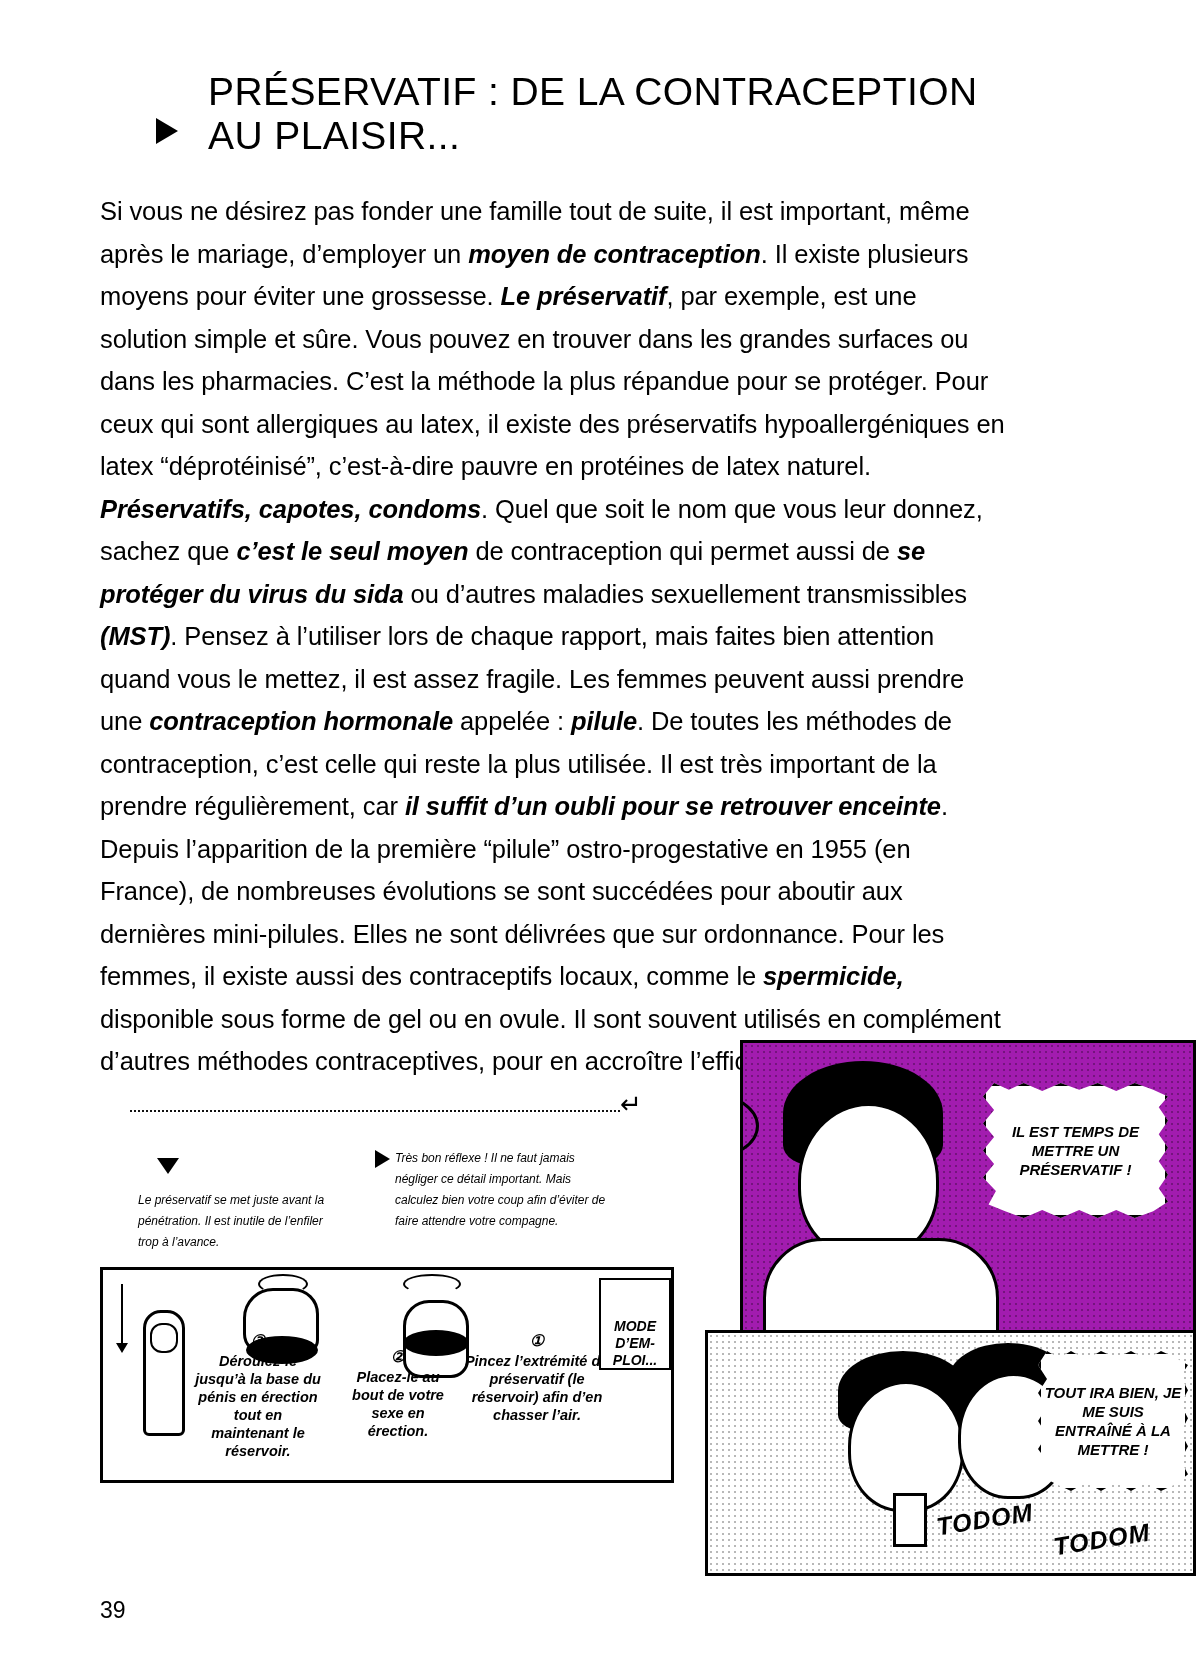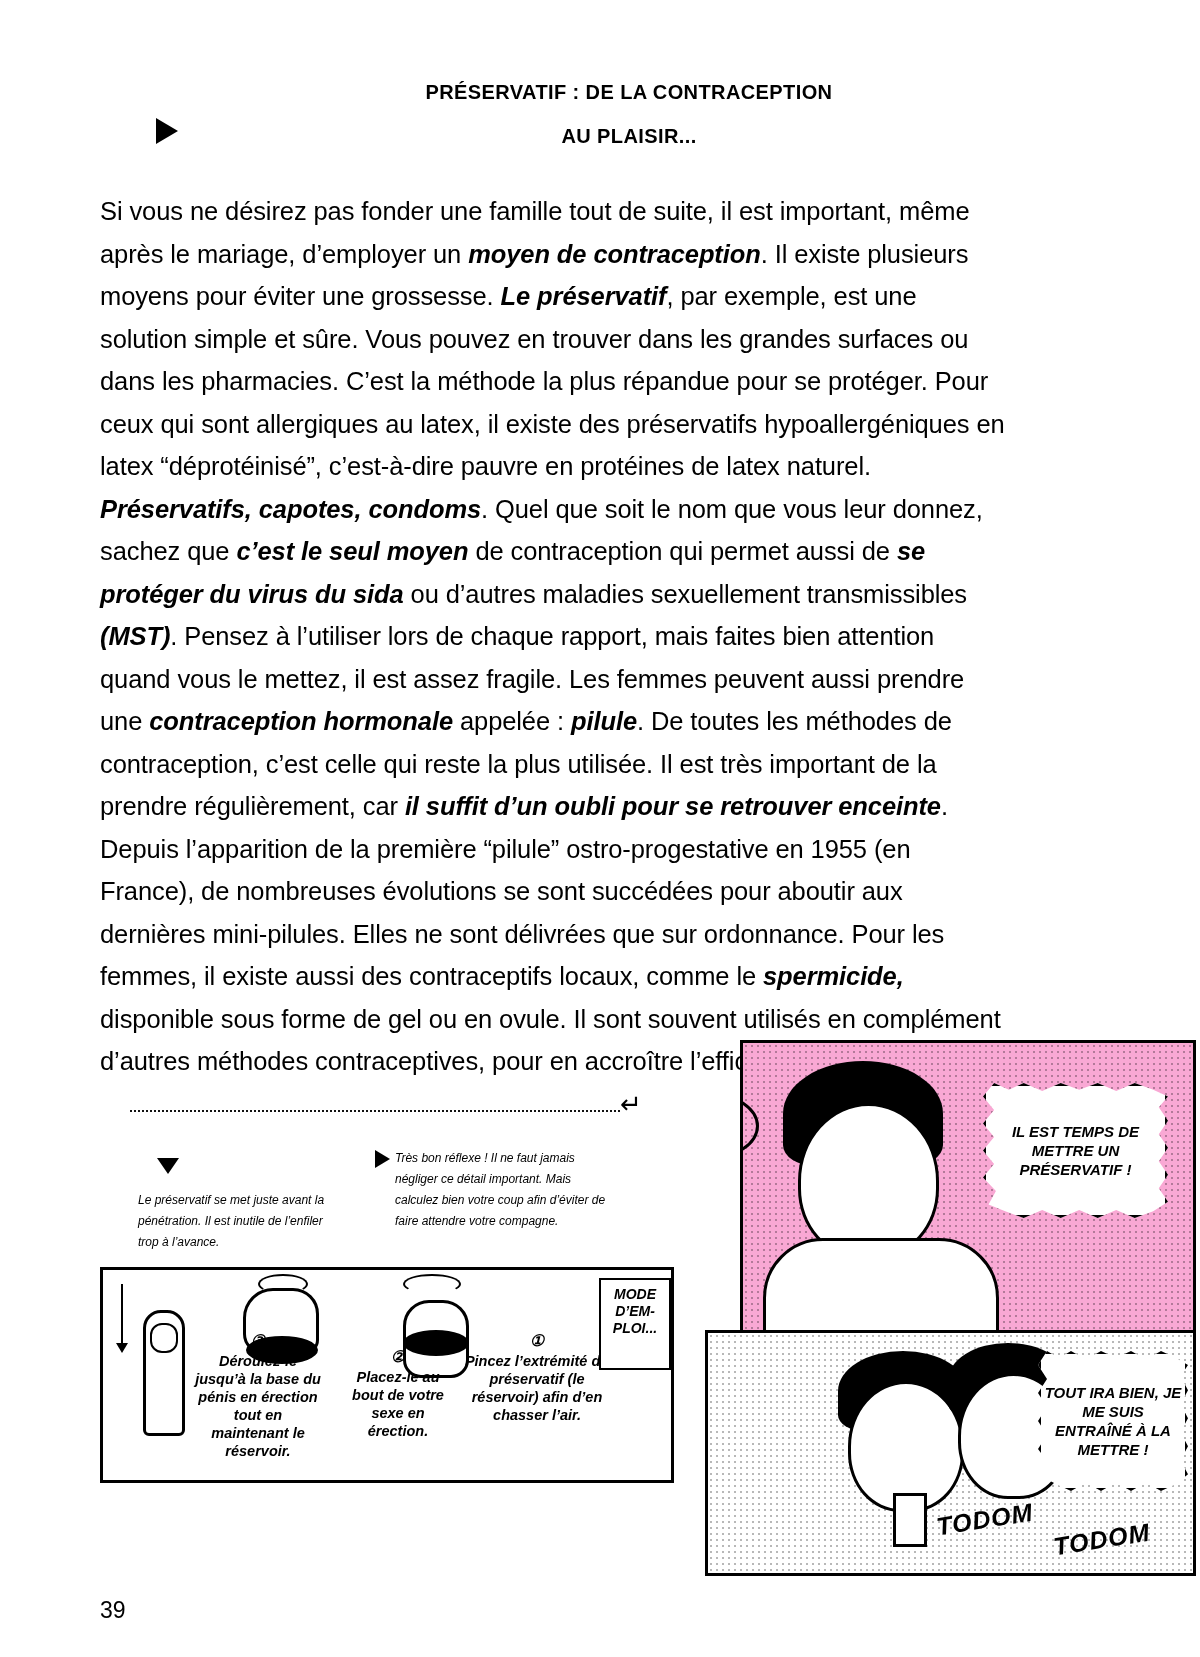--- a/index.html
+++ b/index.html
@@ -31,27 +31,26 @@
     position: absolute;
     left: 6px;
     top: 48px;
     width: 0;
     height: 0;
     border-top: 13px solid transparent;
     border-bottom: 13px solid transparent;
     border-left: 22px solid #000;
   }
   .title-line {
-    font-size: 20px;
-    font-weight: bold;
+    font-size: 39px;
+    font-weight: normal;
     letter-spacing: 0.4px;
     line-height: 44px;
     margin: 0;
     padding-left: 58px;
-    text-align: center;
   }
 
   
   .body-text {
     position: absolute;
     left: 100px;
     top: 190px;
     width: 905px;
     font-size: 25.5px;
     line-height: 42.5px;
@@ -145,21 +144,21 @@
     left: 496px;
     top: 8px;
     width: 72px;
     height: 92px;
     border: 2px solid #000;
     font-style: italic;
     font-weight: bold;
     font-size: 14px;
     line-height: 17px;
     text-align: center;
-    padding-top: 6px;
+    padding-top: 38px;
     box-sizing: border-box;
     background: #fff;
   }
 
   
   .art {
     position: absolute;
     background: #fff;
   }
   .arrow-down-thin {
@@ -267,21 +266,21 @@
     width: 580px;
     height: 560px;
   }
   .panel-top {
     position: absolute;
     left: 130px;
     top: 10px;
     width: 450px;
     height: 330px;
     border: 3px solid #000;
-    background: #f9a8d4;
+    background: #a21caf;
     overflow: hidden;
   }
   .panel-bottom {
     position: absolute;
     left: 95px;
     top: 300px;
     width: 485px;
     height: 240px;
     border: 3px solid #000;
     background: #fff;

